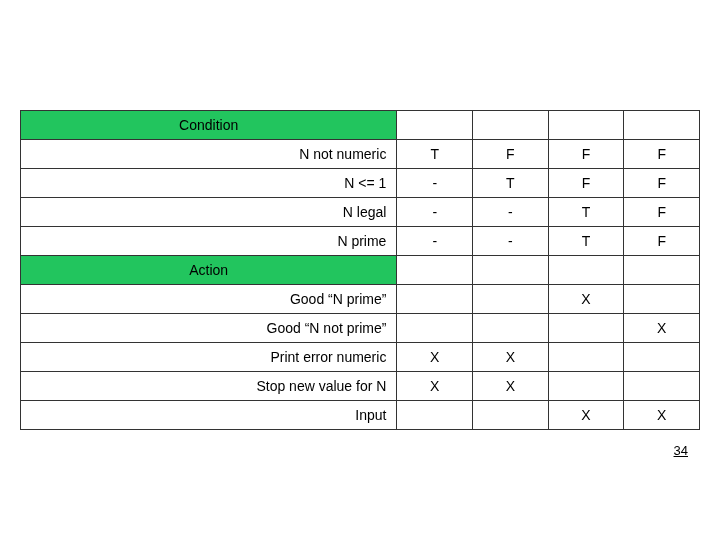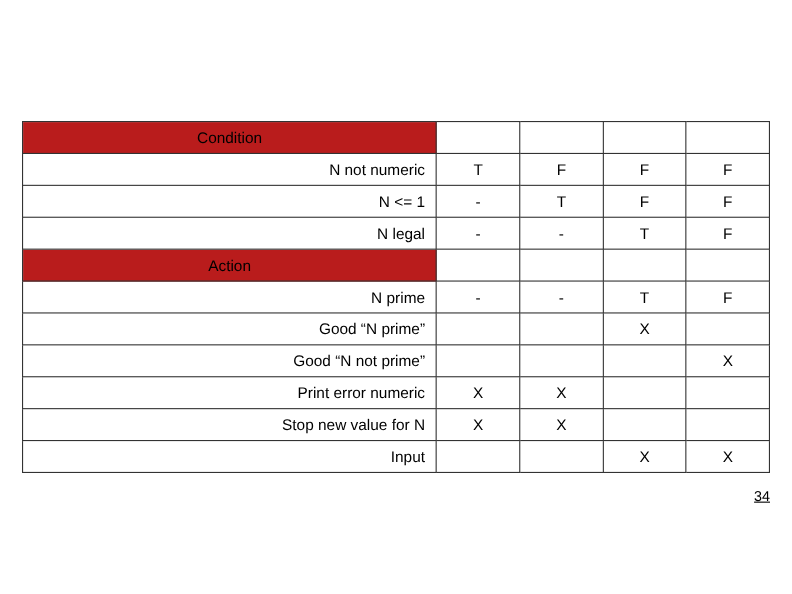--- a/index.html
+++ b/index.html
@@ -26,26 +26,26 @@
       padding: 6px 10px;
       text-align: right;
       vertical-align: middle;
     }
     td.center {
       text-align: center;
     }
     td.header-cell {
       text-align: center;
       font-weight: normal;
-      background: #b91c1c;
+      background: #22c55e;
     }
     .page-number {
       position: absolute;
       bottom: -28px;
-      right: 0;
+      right: 12px;
       font-size: 13px;
       text-decoration: underline;
     }
   </style>
 </head>
 <body>
 
 <div class="page-wrapper">
   <table>
 
@@ -73,33 +73,33 @@
       <td class="center">F</td>
     </tr>
     <tr>
       <td>N legal</td>
       <td class="center">-</td>
       <td class="center">-</td>
       <td class="center">T</td>
       <td class="center">F</td>
     </tr>
     <tr>
+      <td>N prime</td>
+      <td class="center">-</td>
+      <td class="center">-</td>
+      <td class="center">T</td>
+      <td class="center">F</td>
+    </tr>
+
+    <tr>
       <td class="header-cell" colspan="1">Action</td>
       <td></td>
       <td></td>
       <td></td>
       <td></td>
-    </tr>
-
-    <tr>
-      <td>N prime</td>
-      <td class="center">-</td>
-      <td class="center">-</td>
-      <td class="center">T</td>
-      <td class="center">F</td>
     </tr>
 
     <tr>
       <td>Good “N prime”</td>
       <td class="center"></td>
       <td class="center"></td>
       <td class="center">X</td>
       <td class="center"></td>
     </tr>
     <tr>

